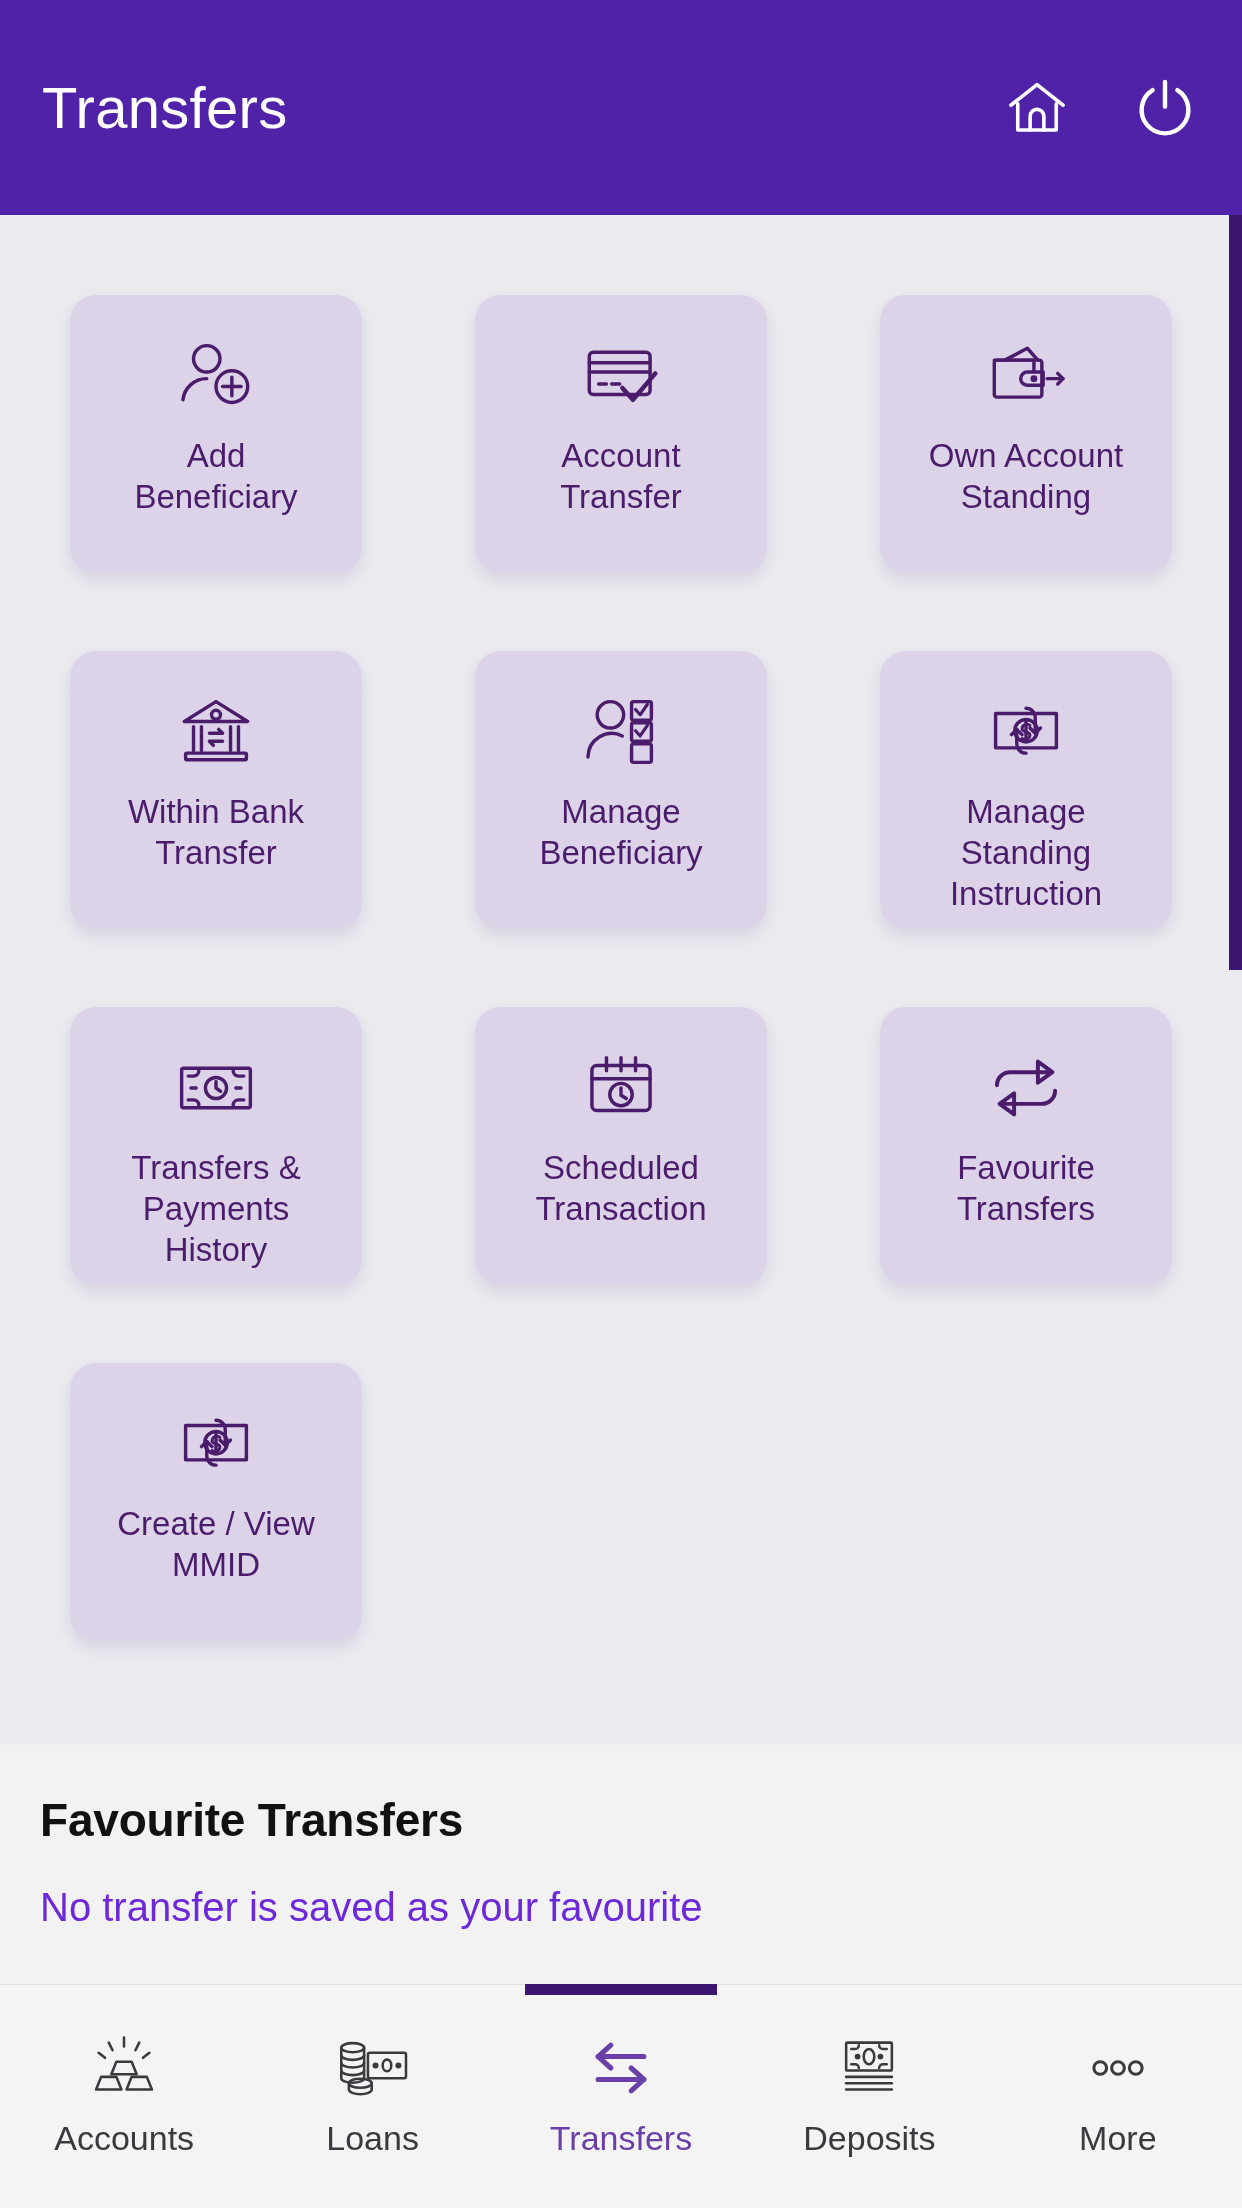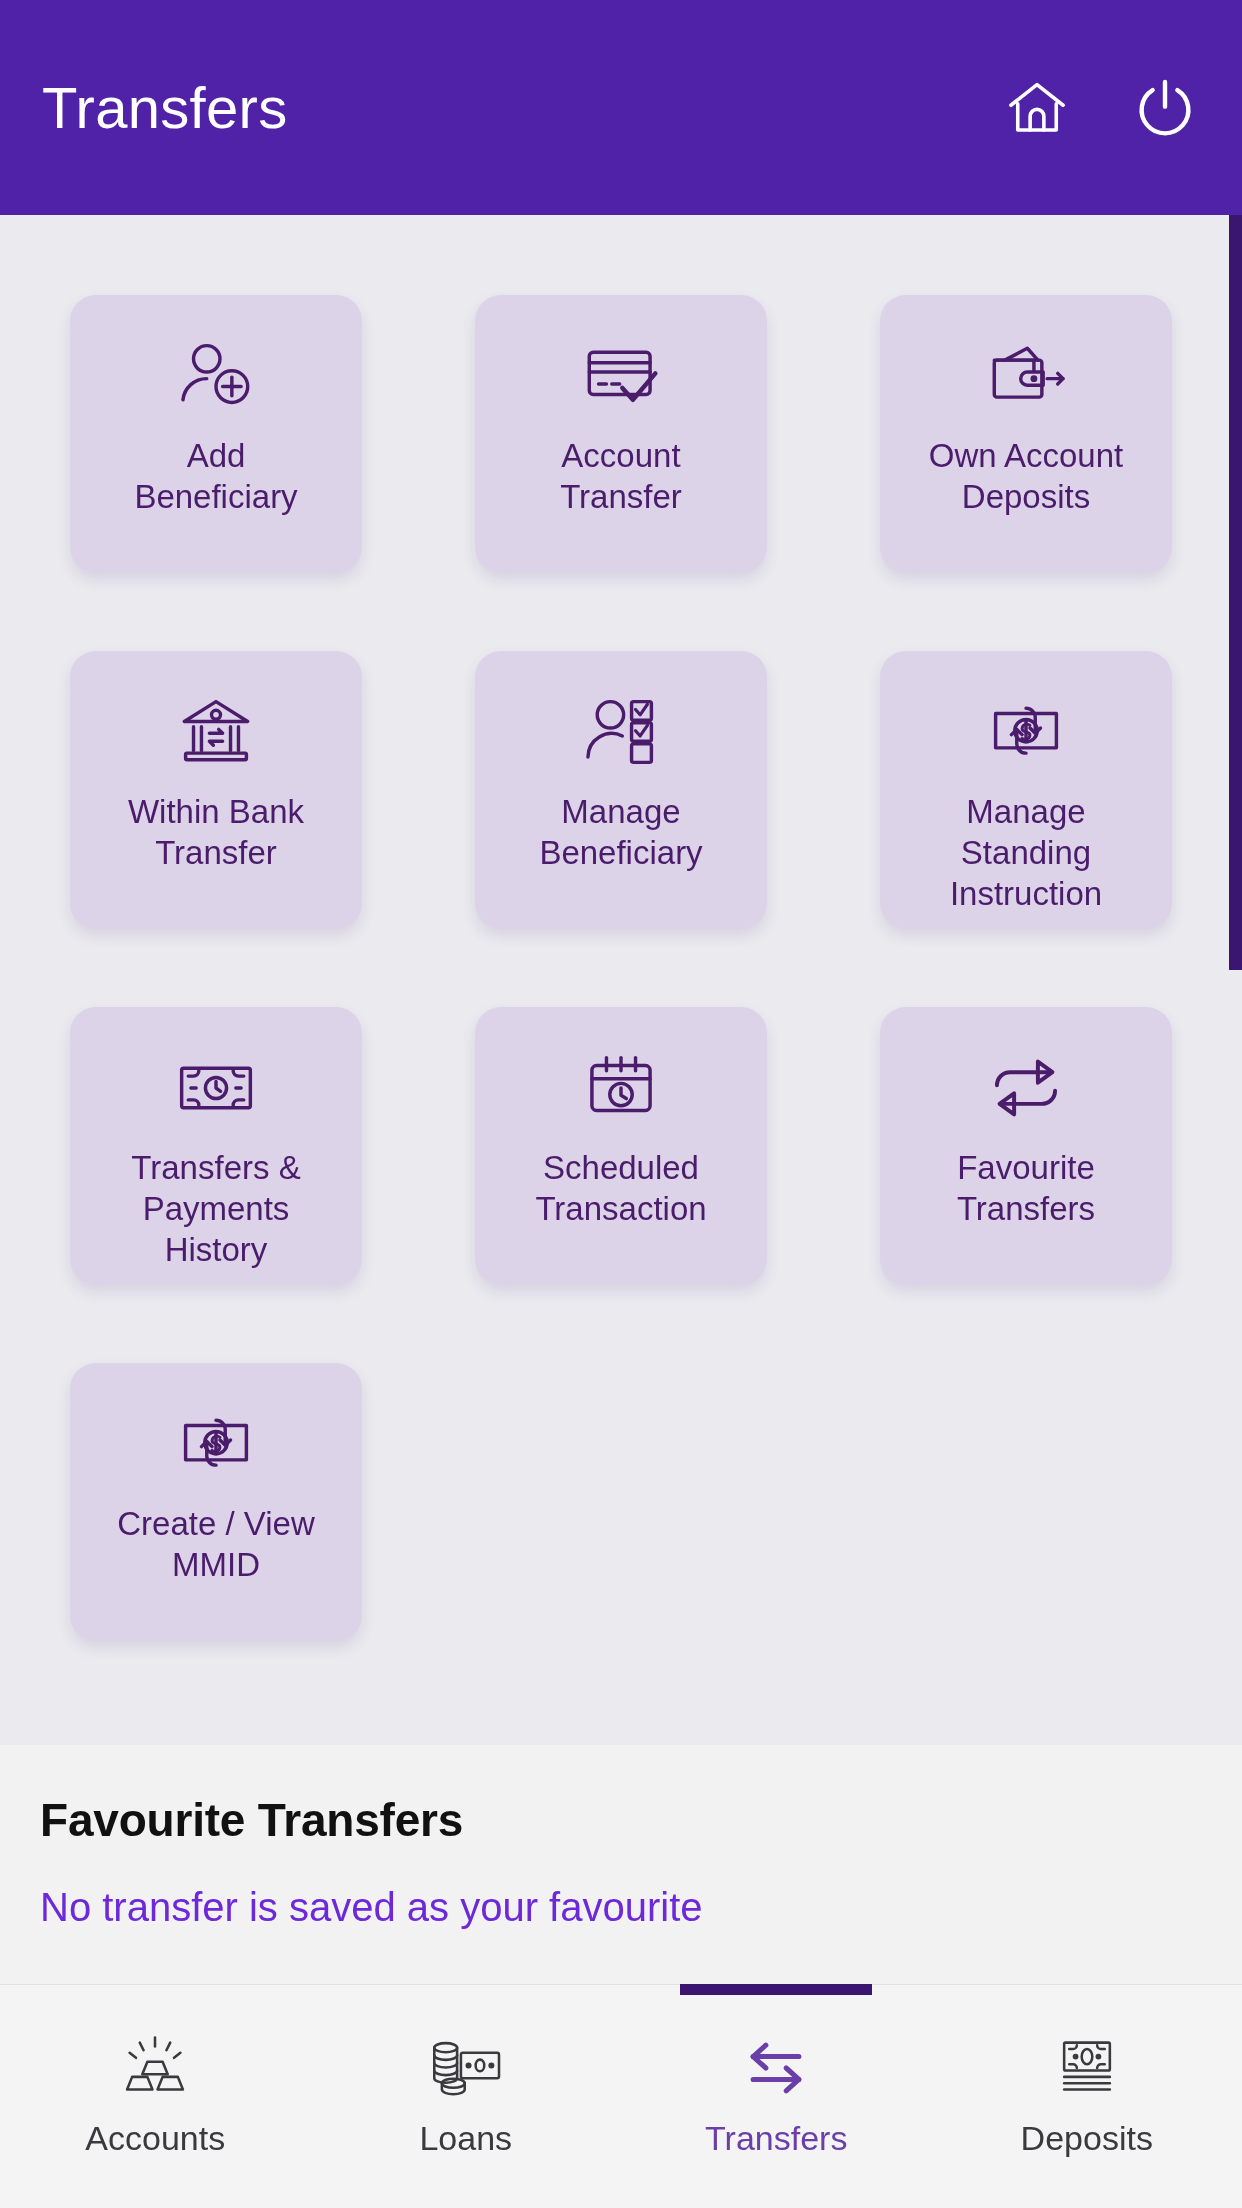--- a/index.html
+++ b/index.html
@@ -185,21 +185,21 @@
             <path d="M8 16 h30 v8"></path>
             <path d="M16 16 L33 7 L41 16"></path>
             <rect x="8" y="16" width="36" height="28" rx="2"></rect>
             <path d="M33 25 h12 v10 h-12 a5 5 0 0 1 0 -10 z"></path>
             <circle cx="38" cy="30" r="1.3" fill="#4a1c6b"></circle>
             <line x1="48" y1="30" x2="60" y2="30"></line>
             <path d="M56 26 L60 30 L56 34"></path>
           </svg>
         </span>
         <span class="tile-label">Own Account
-Deposits</span>
+Standing</span>
       </div>
     </div>
 
     <div class="grid-row">
       <div class="tile">
         <span class="tile-icon">
           <svg viewBox="0 0 64 56" fill="none" stroke="#4a1c6b" stroke-width="2.6" stroke-linecap="round" stroke-linejoin="round">
             <path d="M8 20 L32 5 L56 20 Z"></path>
             <circle cx="32" cy="15" r="3.4"></circle>
             <line x1="15" y1="24" x2="15" y2="42"></line>
@@ -397,14 +397,25 @@
         <circle cx="23" cy="17" r="1.3" fill="#3a3a3e"></circle>
         <circle cx="41" cy="17" r="1.3" fill="#3a3a3e"></circle>
         <line x1="14" y1="33" x2="50" y2="33"></line>
         <line x1="14" y1="38" x2="50" y2="38"></line>
         <line x1="14" y1="43" x2="50" y2="43"></line>
       </svg>
     </span>
     <span class="nav-label">Deposits</span>
   </div>
 
+  <div class="nav-item">
+
+    <span class="nav-icon">
+      <svg viewBox="0 0 64 52" fill="none" stroke="#3a3a3e" stroke-width="2.4">
+        <circle cx="18" cy="26" r="5"></circle>
+        <circle cx="32" cy="26" r="5"></circle>
+        <circle cx="46" cy="26" r="5"></circle>
+      </svg>
+    </span>
+    <span class="nav-label">More</span>
+  </div>
 
 </div>
 
 </body></html>

